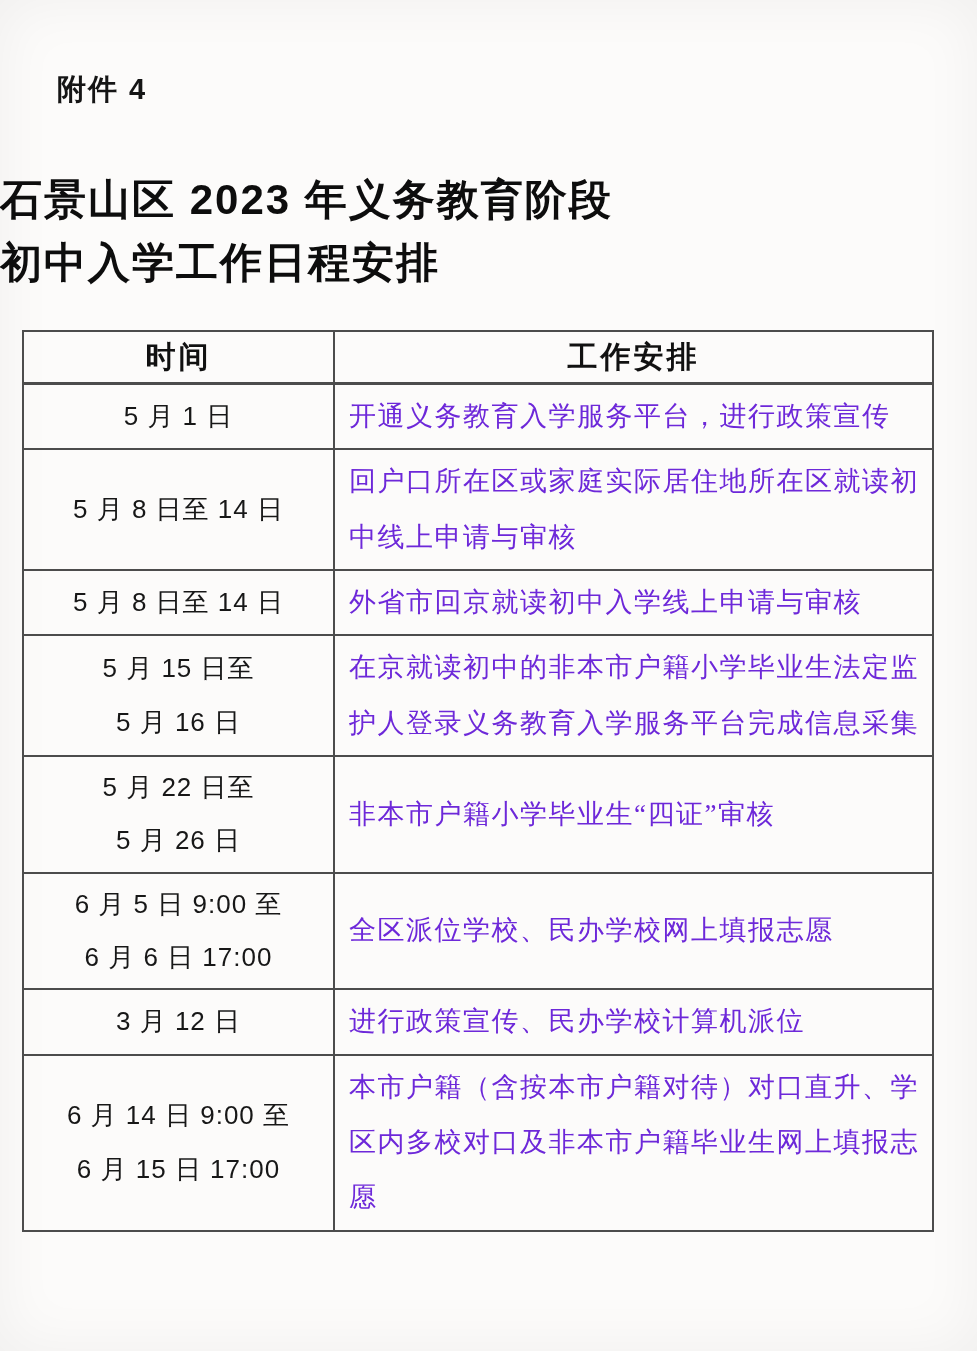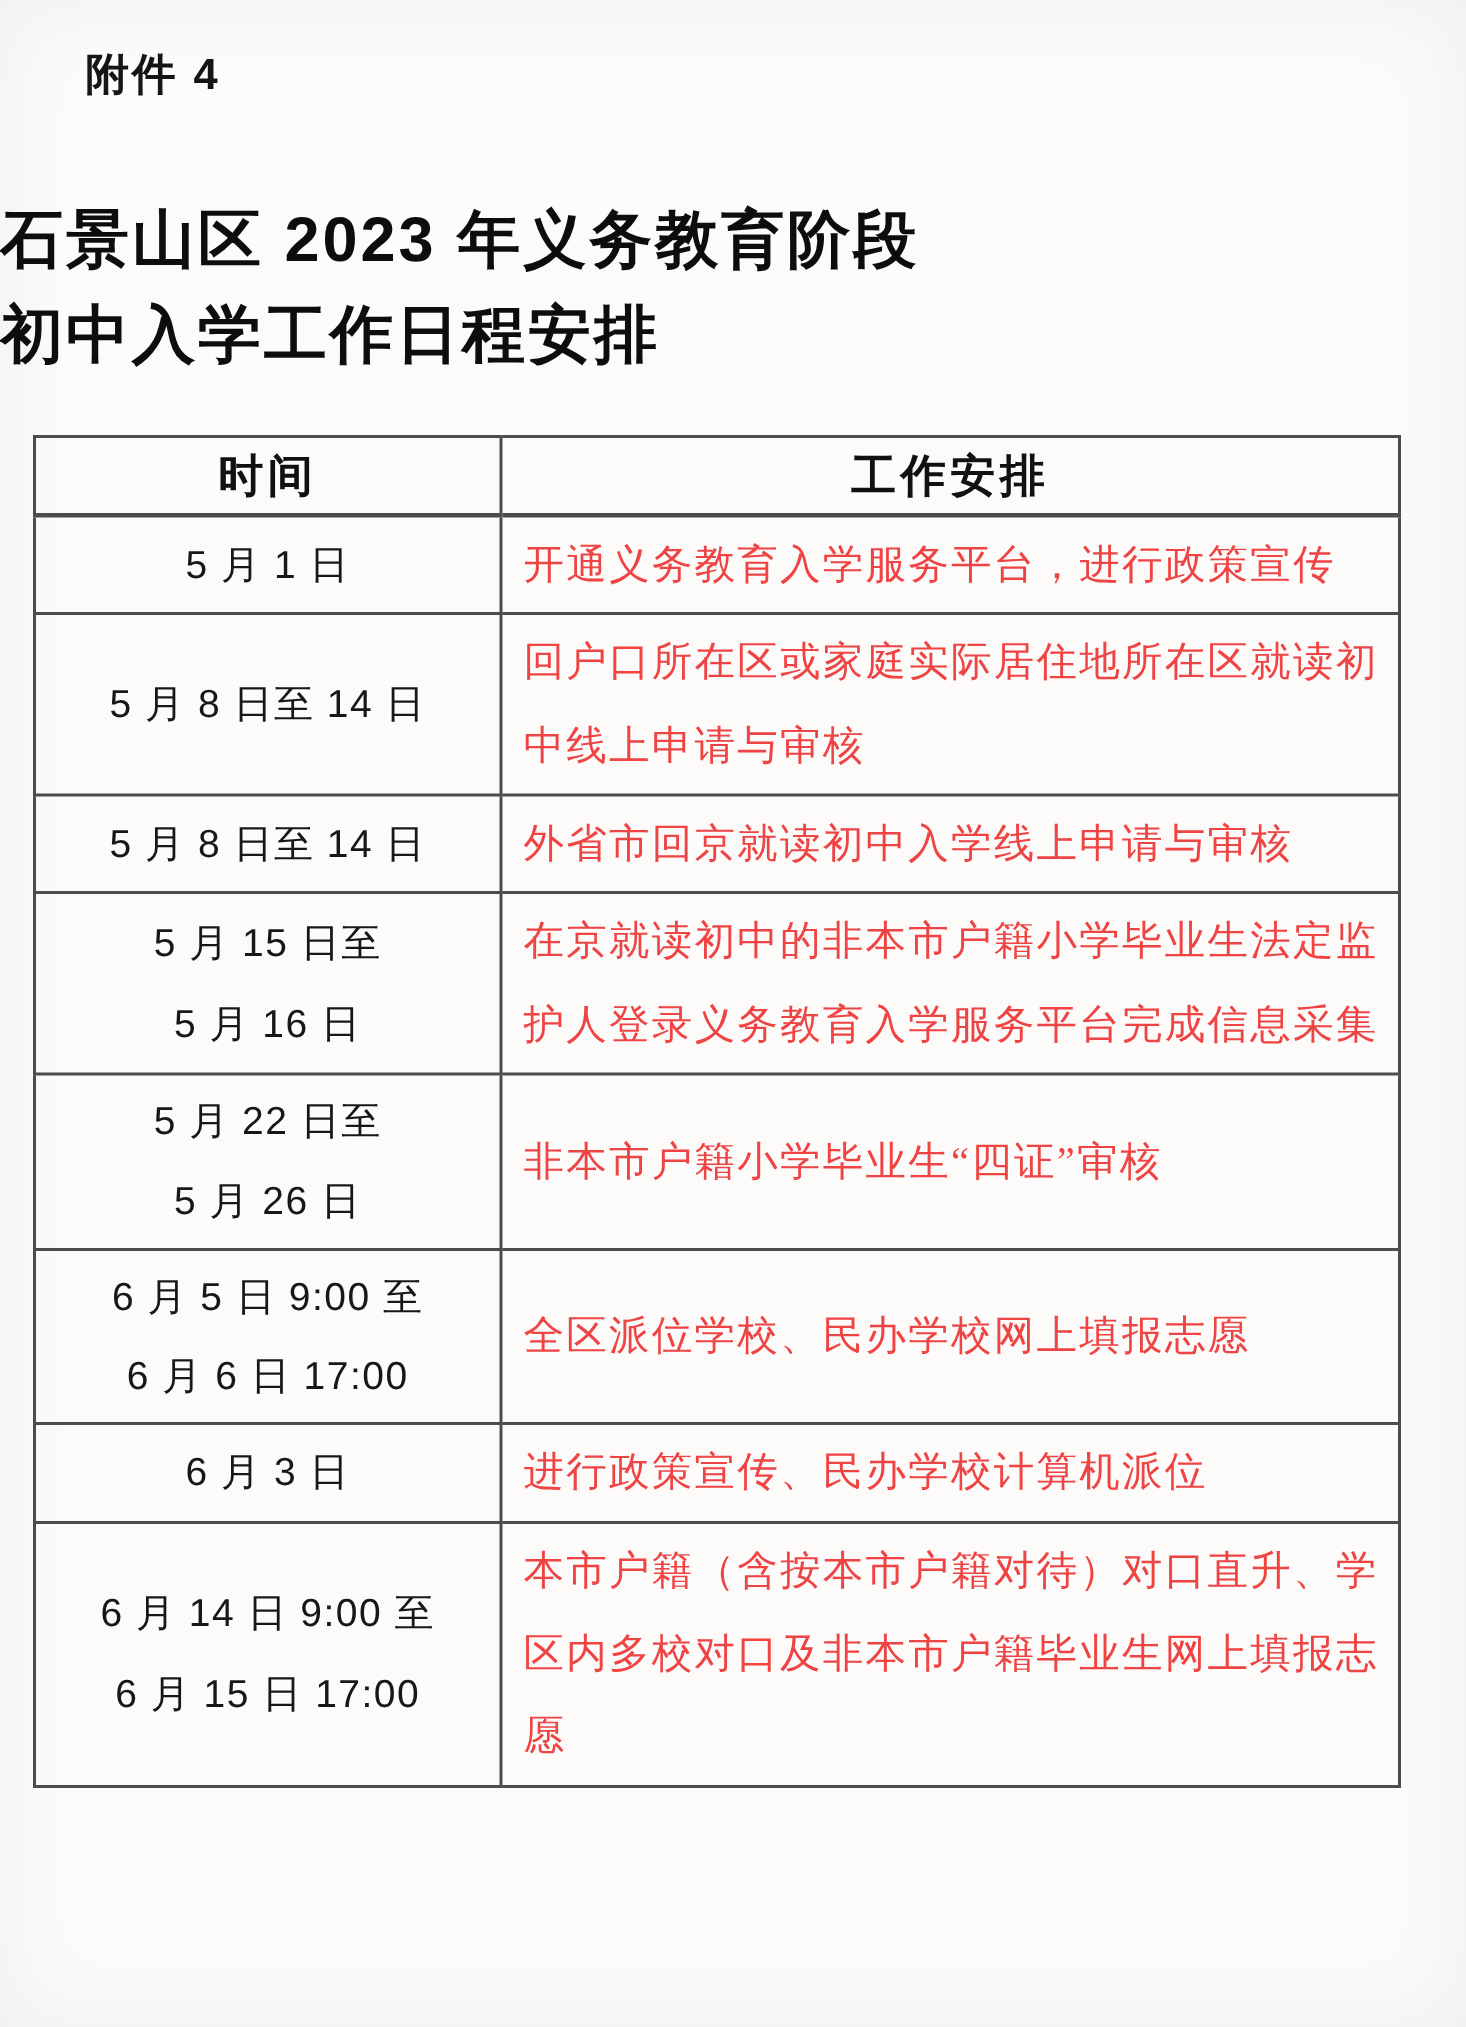--- a/index.html
+++ b/index.html
@@ -12,21 +12,21 @@
     background: #fcfbfa;
     box-shadow: inset 0 0 60px rgba(0,0,0,0.05);
     color: #1c1c1c;
     font-family: "Liberation Sans", sans-serif;
     overflow: hidden;
   }
   .page {
     width: 977px;
     height: 1351px;
     box-sizing: border-box;
-    padding-top: 30px;
+    padding-top: 70px;
   }
   .attachment {
     margin-left: 57px;
     font-size: 29px;
     font-weight: 700;
     letter-spacing: 2px;
     color: #151515;
   }
   .title {
     margin: 58px 0 0 0;
@@ -64,21 +64,21 @@
     padding: 4px 4px;
     letter-spacing: 1px;
     color: #171717;
   }
   td.task-cell {
     font-family: "Liberation Serif", "DejaVu Serif", serif;
     font-size: 27px;
     line-height: 2.05;
     padding: 4px 8px 4px 14px;
     letter-spacing: 1.5px;
-    color: #ef4444;
+    color: #6d28d9;
   }
 </style>
 </head>
 <body>
 
 <div class="page">
   <div class="attachment">附件 4</div>
 
   <h1 class="title">
     <span>石景山区 2023 年义务教育阶段</span><br>
@@ -118,21 +118,21 @@
           <td class="time-cell">5 月 22 日至
 5 月 26 日</td>
           <td class="task-cell">非本市户籍小学毕业生“四证”审核</td>
         </tr>
         <tr>
           <td class="time-cell">6 月 5 日 9:00 至
 6 月 6 日 17:00</td>
           <td class="task-cell">全区派位学校、民办学校网上填报志愿</td>
         </tr>
         <tr>
-          <td class="time-cell">6 月 3 日</td>
+          <td class="time-cell">3 月 12 日</td>
           <td class="task-cell">进行政策宣传、民办学校计算机派位</td>
         </tr>
         <tr>
           <td class="time-cell">6 月 14 日 9:00 至
 6 月 15 日 17:00</td>
           <td class="task-cell">本市户籍（含按本市户籍对待）对口直升、学区内多校对口及非本市户籍毕业生网上填报志愿</td>
         </tr>
       </tbody>
   </table>
 </div>

